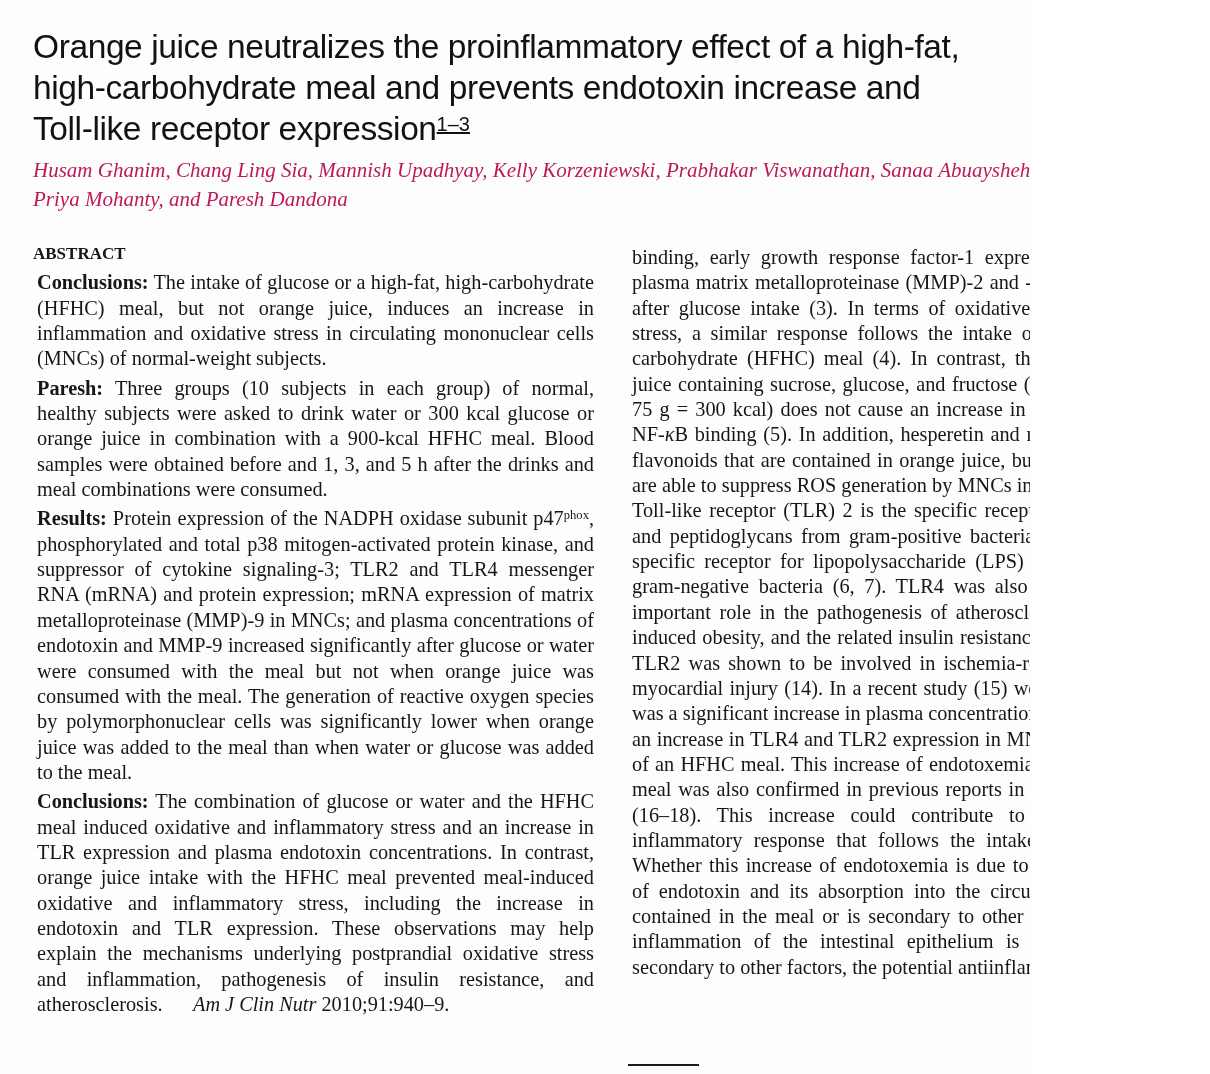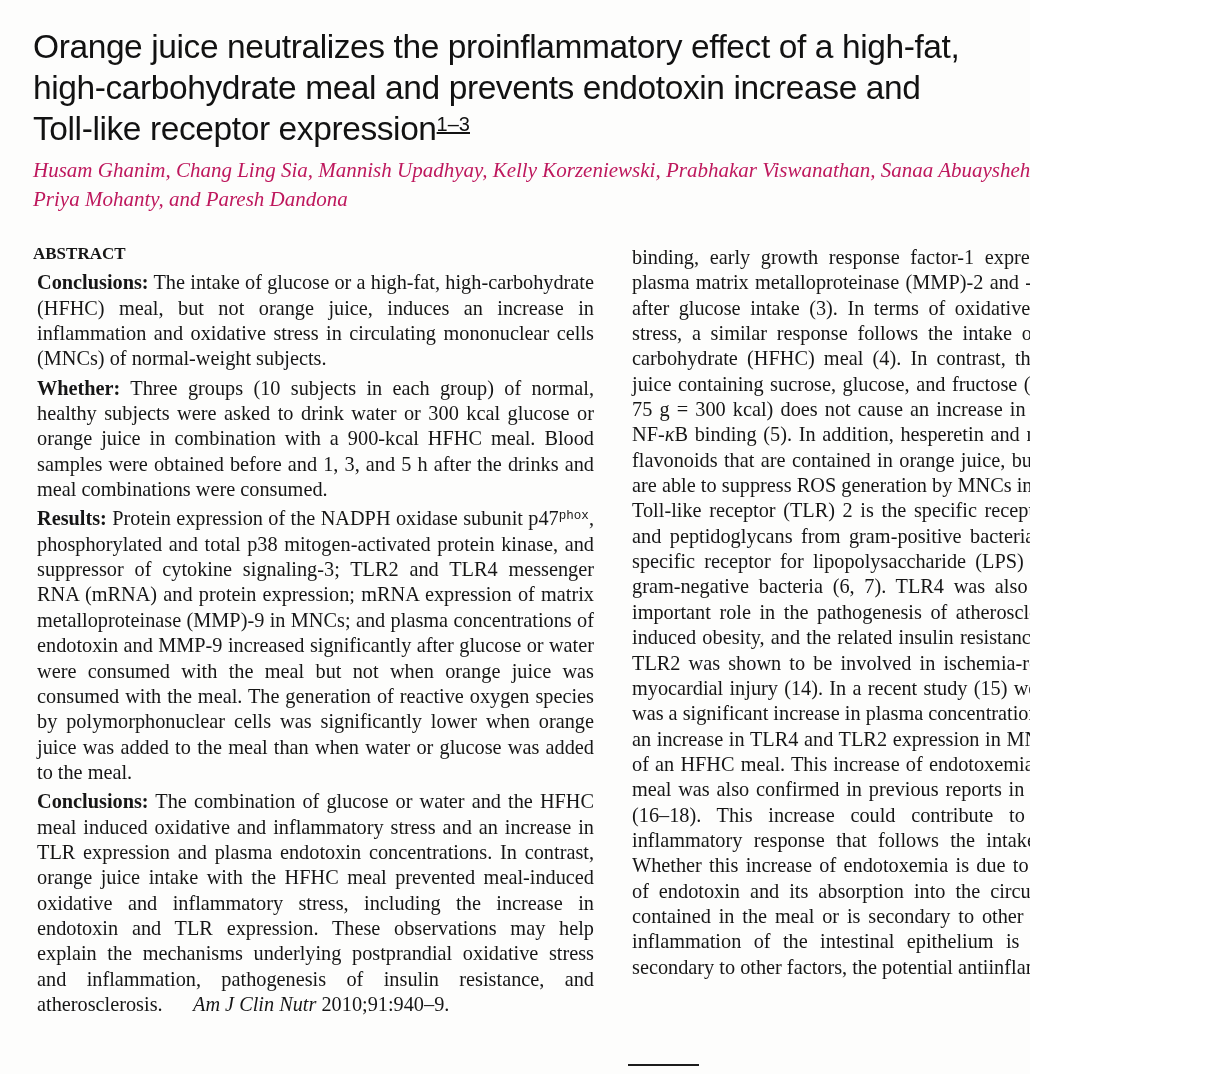--- a/index.html
+++ b/index.html
@@ -67,21 +67,20 @@
     text-align: left;
   }
   .para { margin: 4px; }
   .para b.lbl { font-weight: 700; }
   .col sup {
     font-size: 0.62em;
     line-height: 0;
     position: relative;
     top: -0.5em;
     vertical-align: baseline;
-    font-family: Liberation Mono, monospace;
   }
   .footnote-rule {
     position: absolute;
     left: 628px;
     top: 1064px;
     width: 71px;
     height: 0;
     border-top: 2.2px solid #1c1c1c;
   }
 </style>
@@ -91,21 +90,21 @@
 <div class="page">
 
   <h1 class="article-title">Orange juice neutralizes the proinflammatory effect of a high-fat,<br>high-carbohydrate meal and prevents endotoxin increase and<br>Toll-like receptor expression<sup>1–3</sup></h1>
 
   <div class="authors">Husam Ghanim, Chang Ling Sia, Mannish Upadhyay, Kelly Korzeniewski, Prabhakar Viswanathan, Sanaa Abuaysheh,<br>Priya Mohanty, and Paresh Dandona</div>
 
   <div class="col col-left">
     <p class="abs-heading">ABSTRACT</p>
     <div>
         <p class="para"><b class="lbl">Conclusions:</b> The intake of glucose or a high-fat, high-carbohydrate (HFHC) meal, but not orange juice, induces an increase in inflammation and oxidative stress in circulating mononuclear cells (MNCs) of normal-weight subjects.</p>
-        <p class="para"><b class="lbl">Whether:</b> Three groups (10 subjects in each group) of normal, healthy subjects were asked to drink water or 300 kcal glucose or orange juice in combination with a 900-kcal HFHC meal. Blood samples were obtained before and 1, 3, and 5 h after the drinks and meal combinations were consumed.</p>
+        <p class="para"><b class="lbl">Paresh:</b> Three groups (10 subjects in each group) of normal, healthy subjects were asked to drink water or 300 kcal glucose or orange juice in combination with a 900-kcal HFHC meal. Blood samples were obtained before and 1, 3, and 5 h after the drinks and meal combinations were consumed.</p>
         <p class="para"><b class="lbl">Results:</b> Protein expression of the NADPH oxidase subunit p47<sup>phox</sup>, phosphorylated and total p38 mitogen-activated protein kinase, and suppressor of cytokine signaling-3; TLR2 and TLR4 messenger RNA (mRNA) and protein expression; mRNA expression of matrix metalloproteinase (MMP)-9 in MNCs; and plasma concentrations of endotoxin and MMP-9 increased significantly after glucose or water were consumed with the meal but not when orange juice was consumed with the meal. The generation of reactive oxygen species by polymorphonuclear cells was significantly lower when orange juice was added to the meal than when water or glucose was added to the meal.</p>
         <p class="para"><b class="lbl">Conclusions:</b> The combination of glucose or water and the HFHC meal induced oxidative and inflammatory stress and an increase in TLR expression and plasma endotoxin concentrations. In contrast, orange juice intake with the HFHC meal prevented meal-induced oxidative and inflammatory stress, including the increase in endotoxin and TLR expression. These observations may help explain the mechanisms underlying postprandial oxidative stress and inflammation, pathogenesis of insulin resistance, and atherosclerosis.  <em>Am J Clin Nutr</em> 2010;91:940–9.</p>
       </div>
   </div>
 
   <div class="col col-right">
     <p class="para">binding, early growth response factor-1 expression and binding, plasma matrix metalloproteinase (MMP)-2 and -9, and tissue factor after glucose intake (3). In terms of oxidative and inflammatory stress, a similar response follows the intake of a high-fat, high-carbohydrate (HFHC) meal (4). In contrast, the intake of orange juice containing sucrose, glucose, and fructose (total sugar content: 75 g = 300 kcal) does not cause an increase in ROS generation or NF-<em>κ</em>B binding (5). In addition, hesperetin and naringenin, 2 major flavonoids that are contained in orange juice, but not ascorbic acid, are able to suppress ROS generation by MNCs in vitro by &gt;50% (5). Toll-like receptor (TLR) 2 is the specific receptor for lipopeptides and peptidoglycans from gram-positive bacteria, and TLR4 is the specific receptor for lipopolysaccharide (LPS) or endotoxin from gram-negative bacteria (6, 7). TLR4 was also shown to play an important role in the pathogenesis of atherosclerosis (8–11), diet-induced obesity, and the related insulin resistance (12, 13), whereas TLR2 was shown to be involved in ischemia-reperfusion–induced myocardial injury (14). In a recent study (15) we showed that there was a significant increase in plasma concentrations of endotoxin and an increase in TLR4 and TLR2 expression in MNCs after the intake of an HFHC meal. This increase of endotoxemia induced by a fatty meal was also confirmed in previous reports in human and rodents (16–18). This increase could contribute to and prolong the inflammatory response that follows the intake of such a meal. Whether this increase of endotoxemia is due to the lipid solubility of endotoxin and its absorption into the circulation with the fat contained in the meal or is secondary to other factors such as the inflammation of the intestinal epithelium is not clear. If it is secondary to other factors, the potential antiinflammatory effect</p>
   </div>
 
   <div class="footnote-rule"></div>

